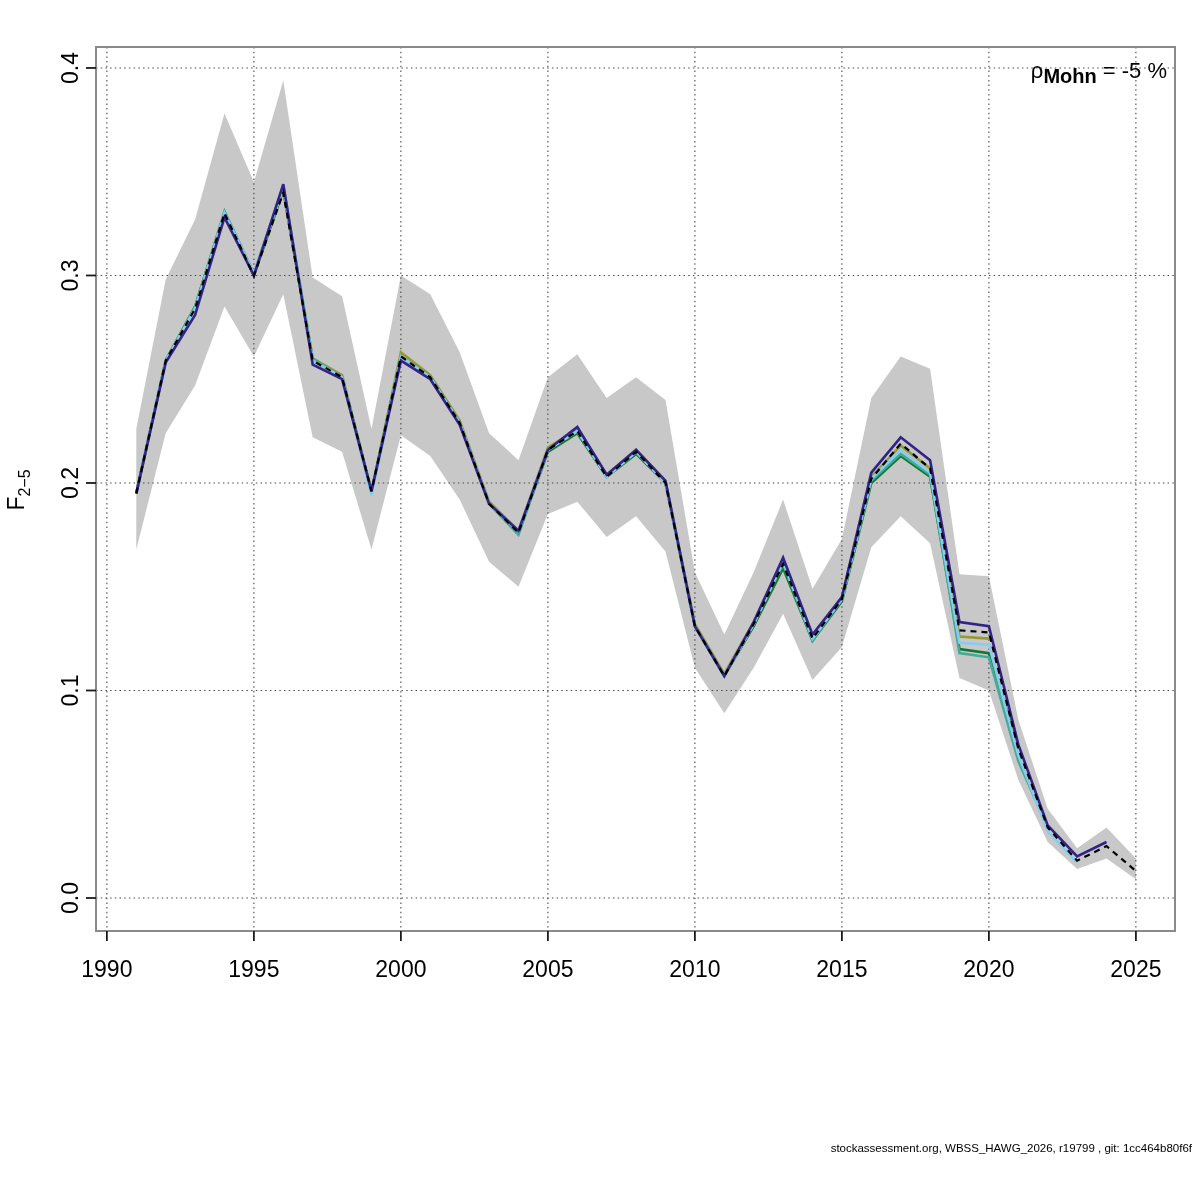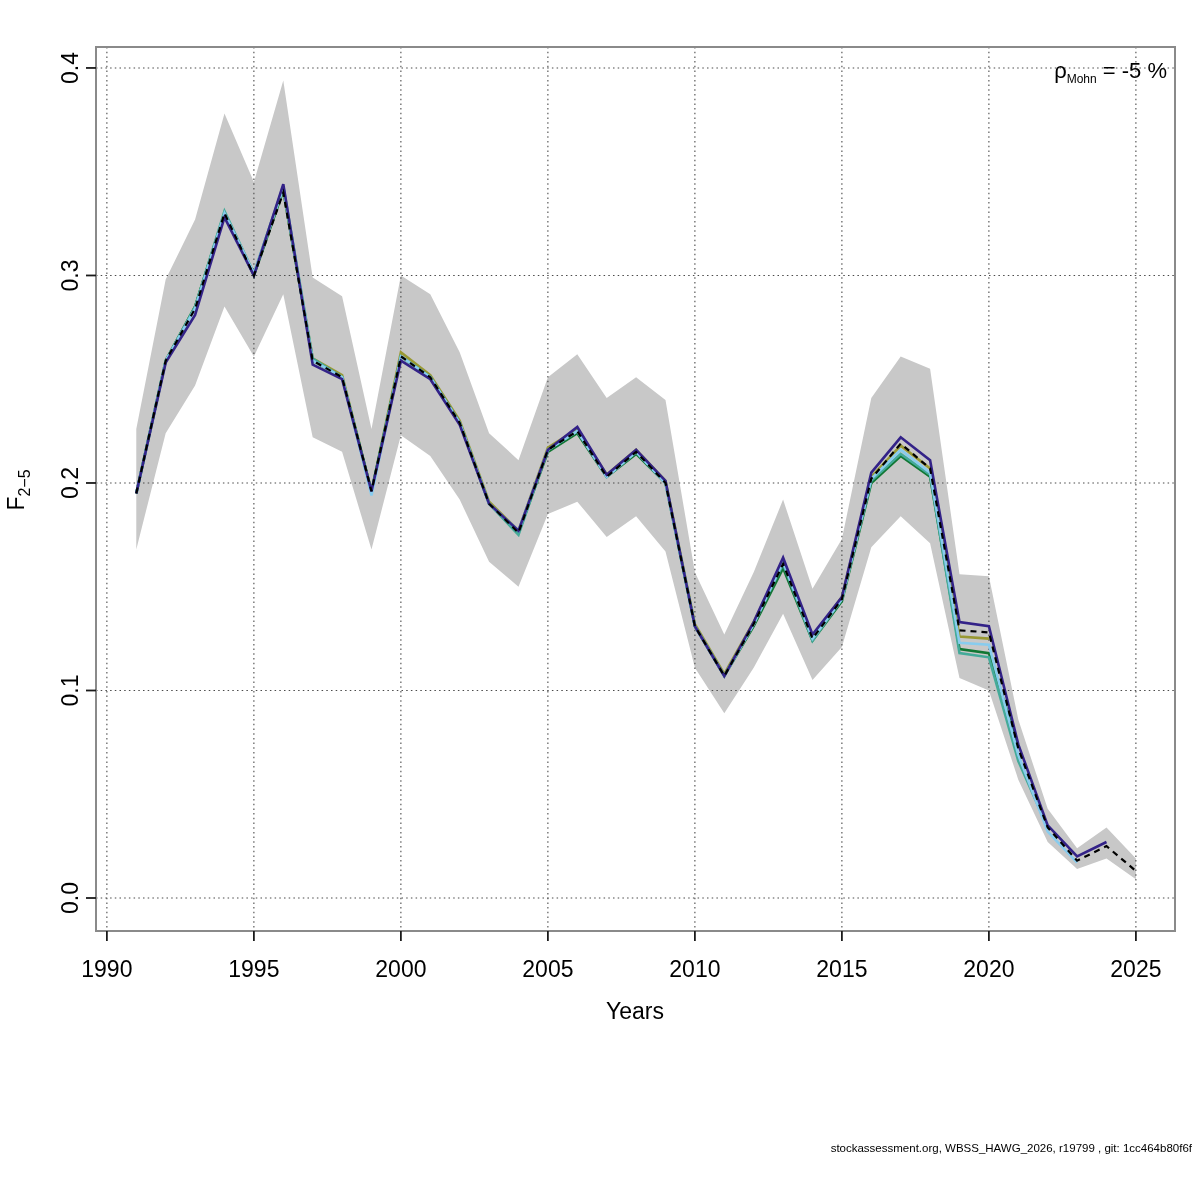--- a/index.html
+++ b/index.html
@@ -5,21 +5,21 @@
   html,body{margin:0;padding:0;background:#ffffff;}
   .figure{position:relative;width:1200px;height:1200px;background:#ffffff;overflow:hidden;
           font-family:"Liberation Sans", sans-serif;color:#000;}
   svg{position:absolute;left:0;top:0;}
   .x-title{position:absolute;left:435px;top:998px;width:400px;text-align:center;
            font-size:23px;color:#000;}
   .y-title{position:absolute;left:-46px;top:474px;width:130px;height:32px;text-align:center;
            font-size:23px;color:#000;transform:rotate(-90deg);}
   .y-title sub{font-size:16px;}
   .rho{position:absolute;right:33px;top:58px;font-size:22px;color:#000;white-space:pre;}
-  .rho sub{font-size:12px;}
+  .rho sub{font-size:20px;font-weight:bold;}
   .footer{position:absolute;right:8px;top:1142px;font-size:11.5px;color:#000;}
 </style>
 </head>
 <body>
 
 <div class="figure">
   <svg id="chart" width="1200" height="1200" viewBox="0 0 1200 1200">
       <path d="M136.27874659400243 429.0291079812207 L165.67929155313067 279.6206572769953 L195.07983651225885 219.44225352112676 L224.4803814713871 113.61126760563377 L253.88092643051527 182.09014084507055 L283.2814713896435 80.40938967136151 L312.6820163487717 277.5455399061033 L342.08256130789994 296.22159624413155 L371.4831062670281 429.0291079812207 L400.8836512261563 275.47042253521136 L430.28419618528454 294.1464788732395 L459.6847411444128 352.24976525821603 L489.08528610354097 433.1793427230047 L518.4858310626691 460.15586854460105 L547.8863760217973 377.15117370892017 L577.2869209809256 354.32488262910795 L606.6874659400538 397.90234741784036 L636.088010899182 377.15117370892017 L665.4885558583102 399.9774647887324 L694.8891008174385 572.21220657277 L724.2896457765667 634.4657276995306 L753.6901907356948 572.21220657277 L783.090735694823 499.58309859154934 L812.4912806539513 588.8131455399061 L841.8918256130795 539.0103286384976 L871.2923705722077 397.90234741784036 L900.692915531336 356.4 L930.093460490464 368.85070422535205 L959.4940054495924 574.2873239436619 L988.8945504087206 576.3624413145541 L1018.2950953678487 719.5455399061034 L1047.695640326977 808.7755868544601 L1077.096185286105 848.2028169014085 L1106.4967302452333 827.4516431924883 L1135.8972752043617 858.5784037558685 L1135.8972752043617 879.3295774647887 L1106.4967302452333 858.5784037558685 L1077.096185286105 868.9539906103287 L1047.695640326977 841.9774647887324 L1018.2950953678487 779.7239436619718 L988.8945504087206 690.4938967136151 L959.4940054495924 678.043192488263 L930.093460490464 543.1605633802817 L900.692915531336 516.1840375586855 L871.2923705722077 547.3107981220658 L841.8918256130795 646.9164319248827 L812.4912806539513 680.118309859155 L783.090735694823 613.7145539906103 L753.6901907356948 667.6676056338029 L724.2896457765667 713.3201877934273 L694.8891008174385 667.6676056338029 L665.4885558583102 551.4610328638498 L636.088010899182 516.1840375586855 L606.6874659400538 536.9352112676057 L577.2869209809256 501.6582159624414 L547.8863760217973 514.1089201877935 L518.4858310626691 586.7380281690141 L489.08528610354097 561.83661971831 L459.6847411444128 499.58309859154934 L430.28419618528454 456.00563380281693 L400.8836512261563 435.25446009389674 L371.4831062670281 549.3859154929578 L342.08256130789994 451.8553990610329 L312.6820163487717 437.3295774647888 L283.2814713896435 294.1464788732395 L253.88092643051527 356.4 L224.4803814713871 306.5971830985916 L195.07983651225885 385.4516431924883 L165.67929155313067 433.1793427230047 L136.27874659400243 549.3859154929578 Z" fill="#c8c8c8" stroke="none"></path>
       <line x1="106.87820163487423" x2="106.87820163487423" y1="47" y2="931" stroke="#4a4a4a" stroke-width="1.1" stroke-dasharray="1.5 3.2"></line>
       <line x1="253.88092643051527" x2="253.88092643051527" y1="47" y2="931" stroke="#4a4a4a" stroke-width="1.1" stroke-dasharray="1.5 3.2"></line>
@@ -64,18 +64,17 @@
       <line x1="96" x2="86" y1="482.9821596244132" y2="482.9821596244132" stroke="#1a1a1a" stroke-width="1.8"></line>
       <text x="78" y="482.9821596244132" text-anchor="middle" transform="rotate(-90 78 482.9821596244132)" font-family="&quot;Liberation Sans&quot;, sans-serif" font-size="23" fill="#000">0.2</text>
       <line x1="96" x2="86" y1="275.47042253521136" y2="275.47042253521136" stroke="#1a1a1a" stroke-width="1.8"></line>
       <text x="78" y="275.47042253521136" text-anchor="middle" transform="rotate(-90 78 275.47042253521136)" font-family="&quot;Liberation Sans&quot;, sans-serif" font-size="23" fill="#000">0.3</text>
       <line x1="96" x2="86" y1="67.95868544600944" y2="67.95868544600944" stroke="#1a1a1a" stroke-width="1.8"></line>
       <text x="78" y="67.95868544600944" text-anchor="middle" transform="rotate(-90 78 67.95868544600944)" font-family="&quot;Liberation Sans&quot;, sans-serif" font-size="23" fill="#000">0.4</text>
     </svg>
 
   <div class="y-title"><span>F</span><sub>2−5</sub></div>
 
-  <div class="x-title">Years</div>
 
   <div class="rho"><span>ρ</span><sub>Mohn</sub><span> = -5 %</span></div>
 
   <div class="footer">stockassessment.org, WBSS_HAWG_2026, r19799 , git: 1cc464b80f6f</div>
 </div>
 
 </body></html>

